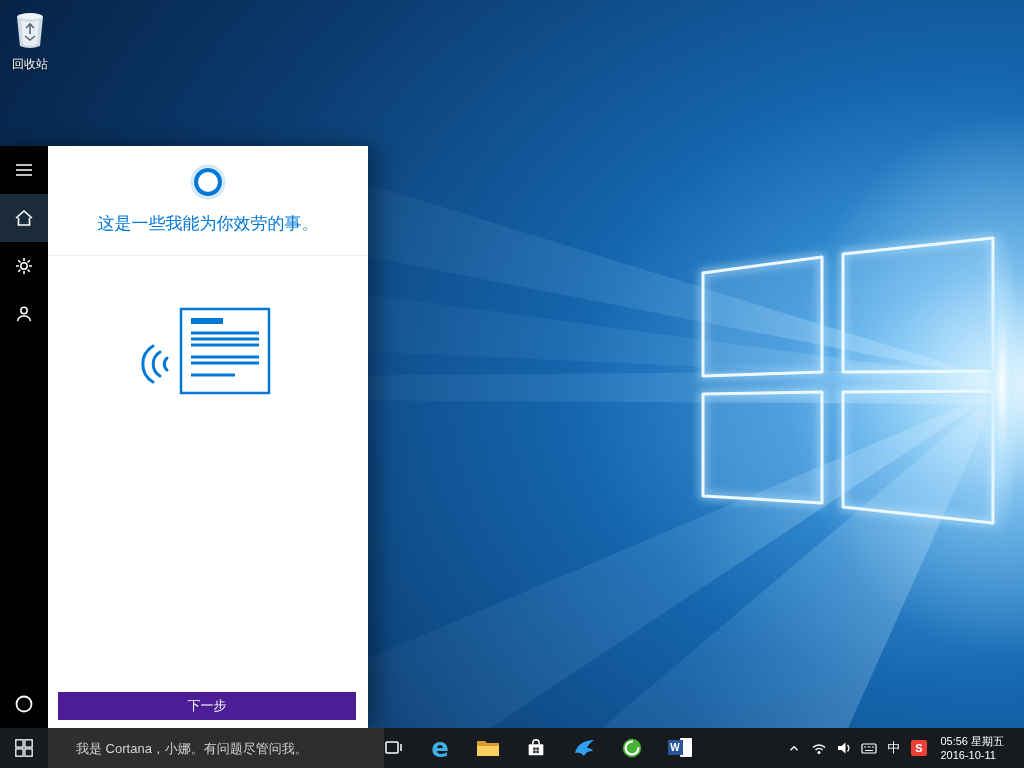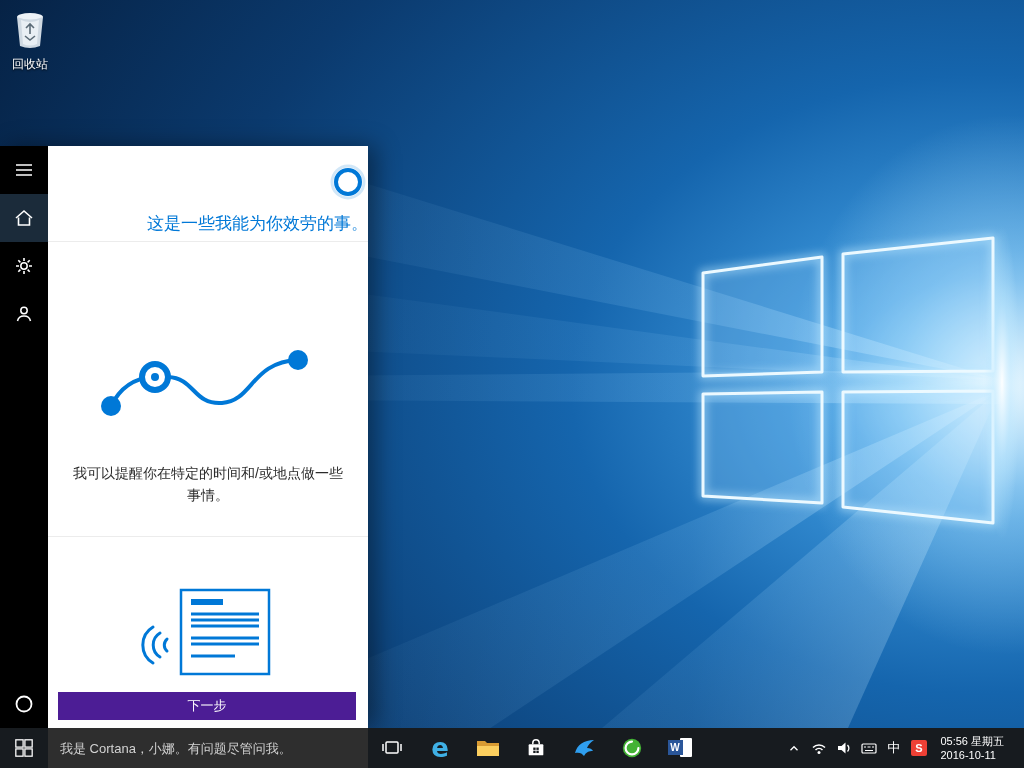--- a/index.html
+++ b/index.html
@@ -18,34 +18,34 @@
   #cortana-flyout{
     position:absolute;left:0;top:146px;height:582px;width:368px;display:flex;
     box-shadow:8px 0 22px rgba(0,0,0,.4);
   }
   #cortana-sidebar{width:48px;background:#000;display:flex;flex-direction:column;}
   .side-btn{width:48px;height:48px;display:flex;align-items:center;justify-content:center;cursor:pointer;}
   .side-btn.active{background:#1b2b3a;}
   .side-spacer{flex:1;}
 
   #cortana-panel{width:320px;background:#fff;display:flex;flex-direction:column;}
-  .panel-header{height:96px;border-bottom:1px solid #ececec;text-align:right;padding-top:16px;box-sizing:border-box;}
+  .panel-header{height:110px;border-bottom:1px solid #ececec;text-align:center;padding-top:16px;box-sizing:border-box;}
   .panel-title{margin-top:6px;font-size:17px;color:#0078d7;}
   .card1{height:294px;position:relative;border-bottom:1px solid #ececec;}
   .illus1{position:absolute;left:50%;transform:translateX(-50%);top:92px;}
   .card-text{position:absolute;bottom:30px;left:22px;right:22px;text-align:center;font-size:14px;line-height:22px;color:#2b2b2b;}
   .card2{flex:1;position:relative;}
   .illus2{position:absolute;left:50%;transform:translateX(-50%);top:50px;}
   .panel-buttons{position:absolute;bottom:8px;left:10px;right:12px;display:flex;gap:4px;}
   .panel-buttons button{flex:1;height:28px;border:none;font-size:13px;cursor:pointer;font-family:inherit;}
   .btn-gray{background:#cccccc;color:#8a8a8a;}
   .btn-blue{background:#4c1d95;color:#ffffff;}
 
   
-  #search-bar{position:absolute;left:48px;top:728px;width:320px;height:40px;background:#2e2e2e;z-index:5;}
+  #search-bar{position:absolute;left:48px;top:728px;width:320px;height:40px;background:#2e2e2e;z-index:5;padding-left:16px;}
   #search-bar input{
     width:100%;height:100%;background:transparent;border:none;outline:none;
     color:#e8e8e8;font-size:13px;padding:0 12px;box-sizing:border-box;font-family:inherit;
   }
   #search-bar input::placeholder{color:#d2d2d2;opacity:1;}
 
   
   #taskbar{position:absolute;left:0;bottom:0;width:1024px;height:40px;background:#171b1f;display:flex;align-items:stretch;}
   .tb-btn{width:48px;display:flex;align-items:center;justify-content:center;cursor:pointer;}
   .tb-search-space{width:320px;}
@@ -159,31 +159,20 @@
 
     <div id="cortana-panel">
       <div class="panel-header">
         <svg width="40" height="40" viewBox="0 0 40 40">
           <circle cx="20" cy="20" r="16" stroke="rgba(0,120,215,0.18)" stroke-width="3" fill="none"></circle>
           <circle cx="20" cy="20" r="12" stroke="#0078d7" stroke-width="4" fill="none"></circle>
         </svg>
         <div class="panel-title">这是一些我能为你效劳的事。</div>
       </div>
 
-      <div class="card1">
-        <svg class="illus1" width="230" height="95" viewBox="0 0 230 95">
-          <path d="M18,72 C28,52 42,44 60,43" stroke="#0078d7" stroke-width="4" fill="none"></path>
-          <path d="M75,43 C102,44 100,71 129,69 C160,67 158,28 205,26" stroke="#0078d7" stroke-width="4" fill="none"></path>
-          <circle cx="18" cy="72" r="10" fill="#0078d7"></circle>
-          <circle cx="205" cy="26" r="10" fill="#0078d7"></circle>
-          <circle cx="62" cy="43" r="13" fill="#fff" stroke="#0078d7" stroke-width="6"></circle>
-          <circle cx="62" cy="43" r="4" fill="#0078d7"></circle>
-        </svg>
-        <div class="card-text">我可以提醒你在特定的时间和/或地点做一些事情。</div>
-      </div>
 
       <div class="card2">
         <svg class="illus2" width="150" height="90" viewBox="0 0 150 90">
           <rect x="48" y="3" width="88" height="84" fill="#fff" stroke="#0078d7" stroke-width="2.5"></rect>
           <rect x="58" y="12" width="32" height="6" fill="#0078d7"></rect>
           <g stroke="#0078d7" stroke-width="3">
             <path d="M58,27 h68 M58,33 h68 M58,39 h68"></path>
             <path d="M58,51 h68 M58,57 h68"></path>
             <path d="M58,69 h44"></path>
           </g>

